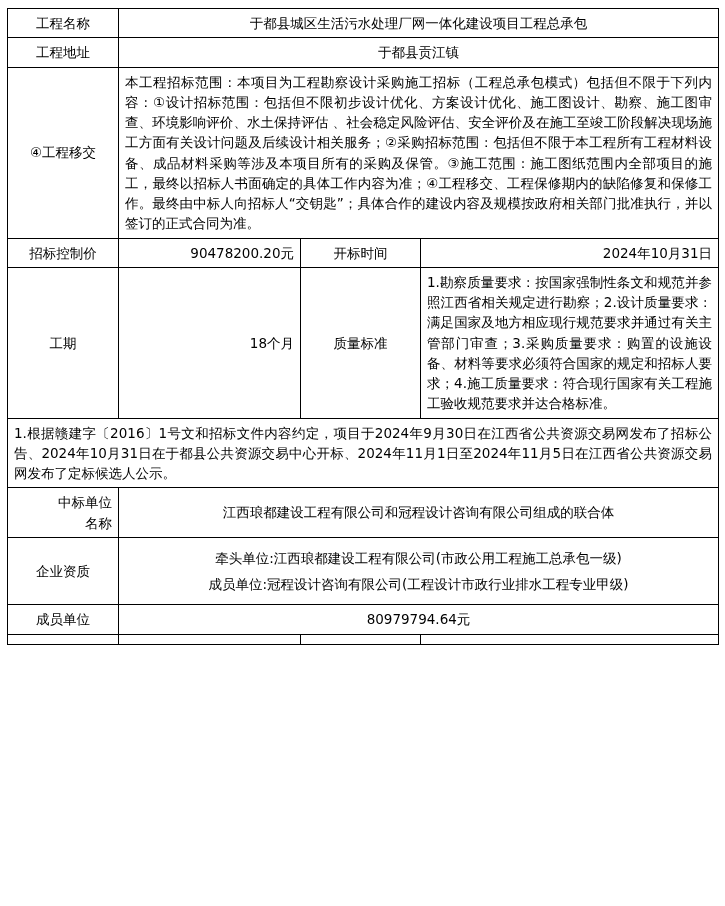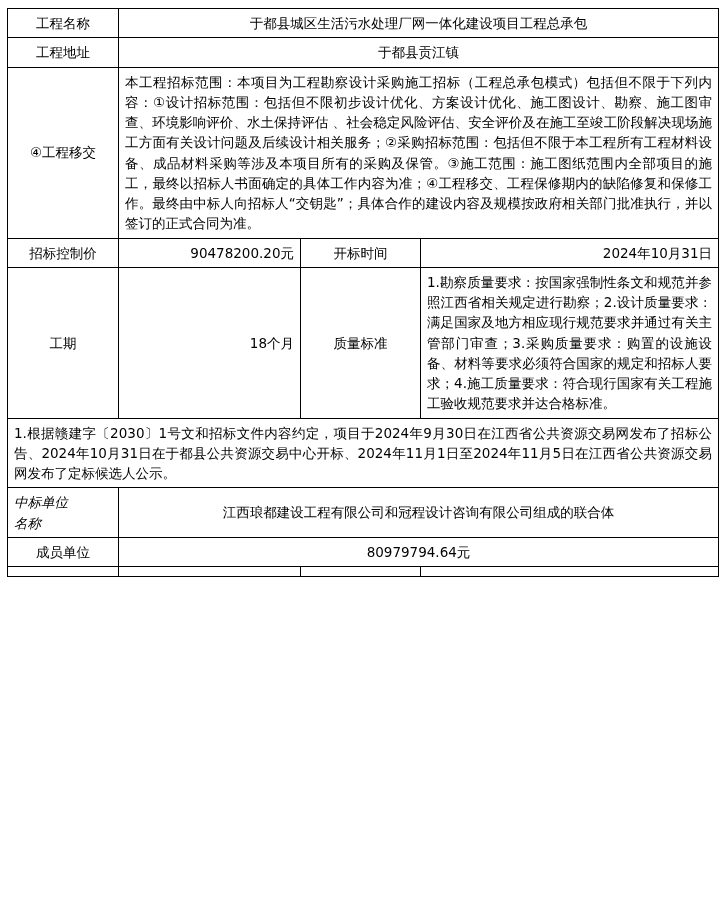--- a/index.html
+++ b/index.html
@@ -32,23 +32,22 @@
     font-size: 13.5px;
     line-height: 1.5;
     padding: 4px 6px;
     box-sizing: border-box;
   }
   td.lbl {
     text-align: center;
     white-space: nowrap;
   }
   td.lbl-2line {
-    text-align: left;
+    text-align: right;
     line-height: 2.2;
-    font-style: italic;
   }
   td.val {
     text-align: center;
     padding-left: 10px;
   }
   td.val-c {
     text-align: right;
   }
   td.para {
     text-align: justify;
@@ -118,32 +117,39 @@
       </tr>
 
       <tr>
         <td class="lbl">工期</td>
         <td class="val-c">18个月</td>
         <td class="lbl">质量标准</td>
         <td class="qual">1.勘察质量要求：按国家强制性条文和规范并参照江西省相关规定进行勘察；2.设计质量要求：满足国家及地方相应现行规范要求并通过有关主管部门审查；3.采购质量要求：购置的设施设备、材料等要求必须符合国家的规定和招标人要求；4.施工质量要求：符合现行国家有关工程施工验收规范要求并达合格标准。</td>
       </tr>
 
       <tr>
-        <td class="notes" colspan="4">1.根据赣建字〔2030〕1号文和招标文件内容约定，项目于2024年9月30日在江西省公共资源交易网发布了招标公告、2024年10月31日在于都县公共资源交易中心开标、2024年11月1日至2024年11月5日在江西省公共资源交易网发布了定标候选人公示。</td>
+        <td class="notes" colspan="4">1.根据赣建字〔2016〕1号文和招标文件内容约定，项目于2024年9月30日在江西省公共资源交易网发布了招标公告、2024年10月31日在于都县公共资源交易中心开标、2024年11月1日至2024年11月5日在江西省公共资源交易网发布了定标候选人公示。</td>
       </tr>
 
 
       <tr>
         <td class="lbl-2line">
           <span class="qline">中标单位</span>
           <span class="qline">名称</span>
         </td>
         <td class="val" colspan="3">江西琅都建设工程有限公司和冠程设计咨询有限公司组成的联合体</td>
       </tr>
 
+      <tr>
+        <td class="lbl">企业资质</td>
+        <td class="val" colspan="3">
+          <span class="eq-line">牵头单位:江西琅都建设工程有限公司(市政公用工程施工总承包一级)</span>
+          <span class="eq-line">成员单位:冠程设计咨询有限公司(工程设计市政行业排水工程专业甲级)</span>
+        </td>
+      </tr>
 
       <tr>
         <td class="lbl">成员单位</td>
         <td class="val" colspan="3">80979794.64元</td>
       </tr>
 
       <tr class="tail-row">
         <td></td>
         <td></td>
         <td></td>

